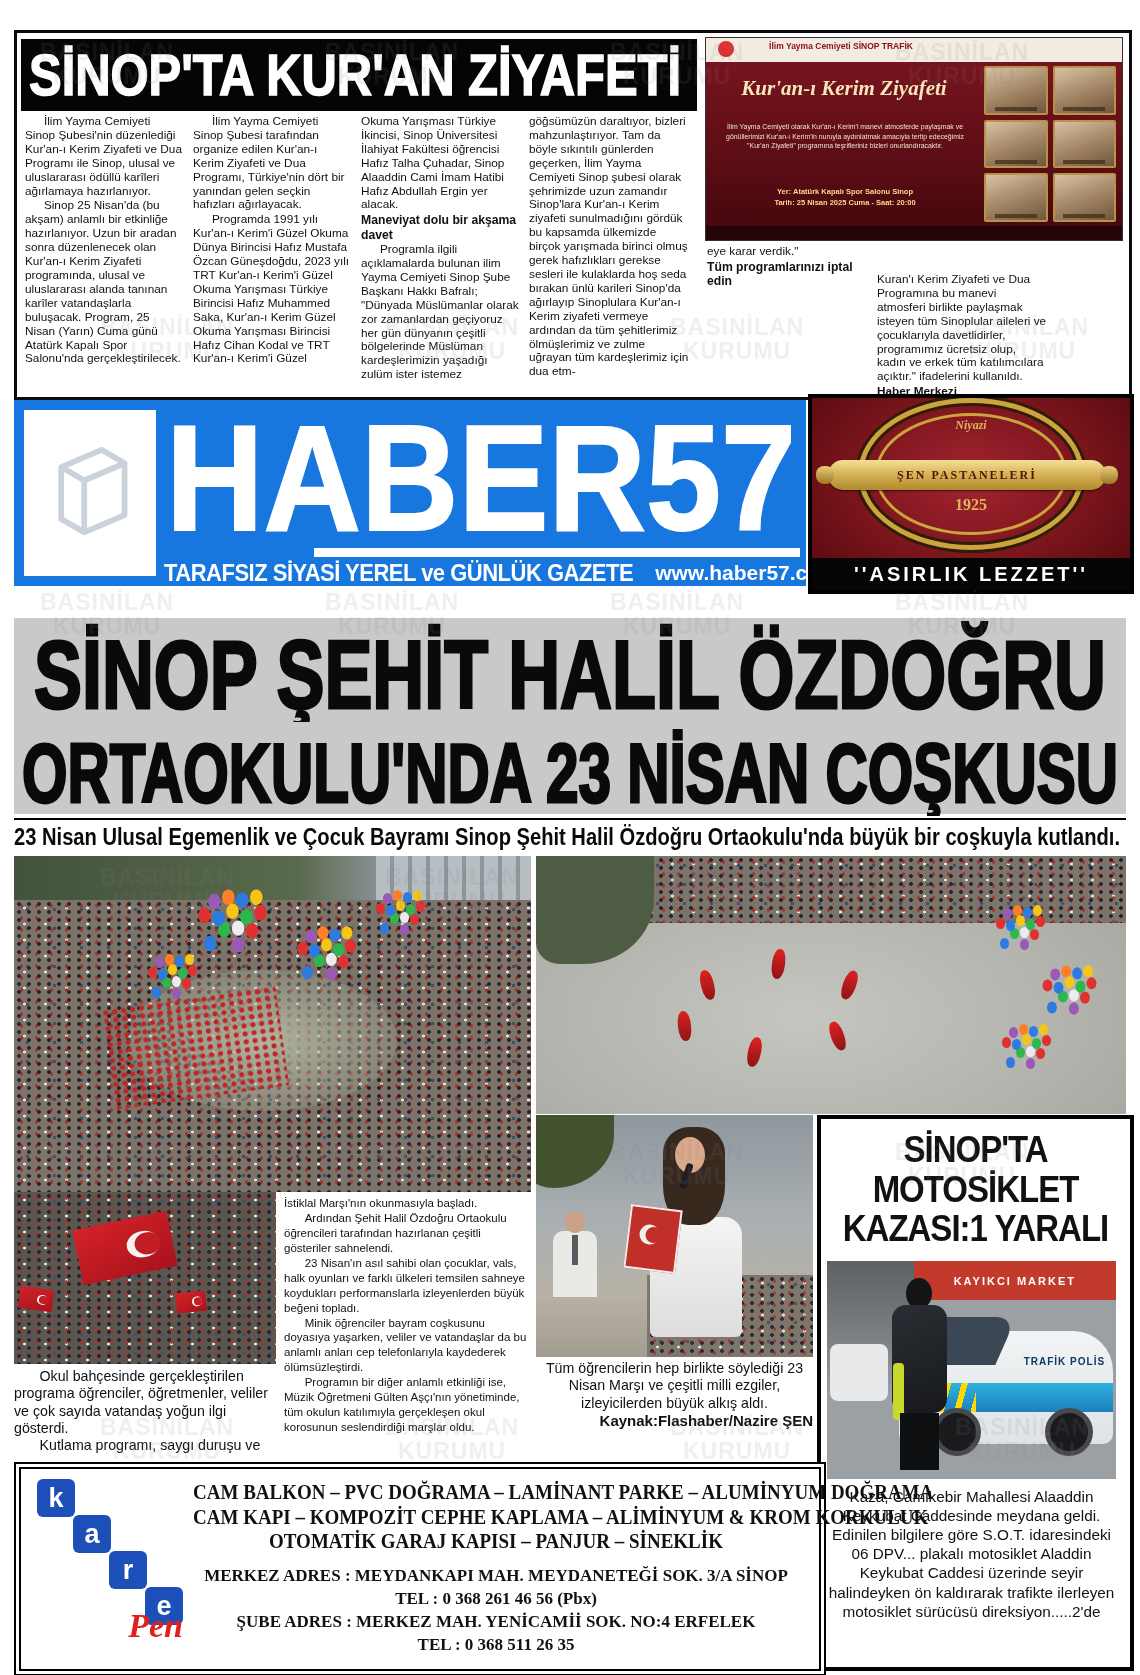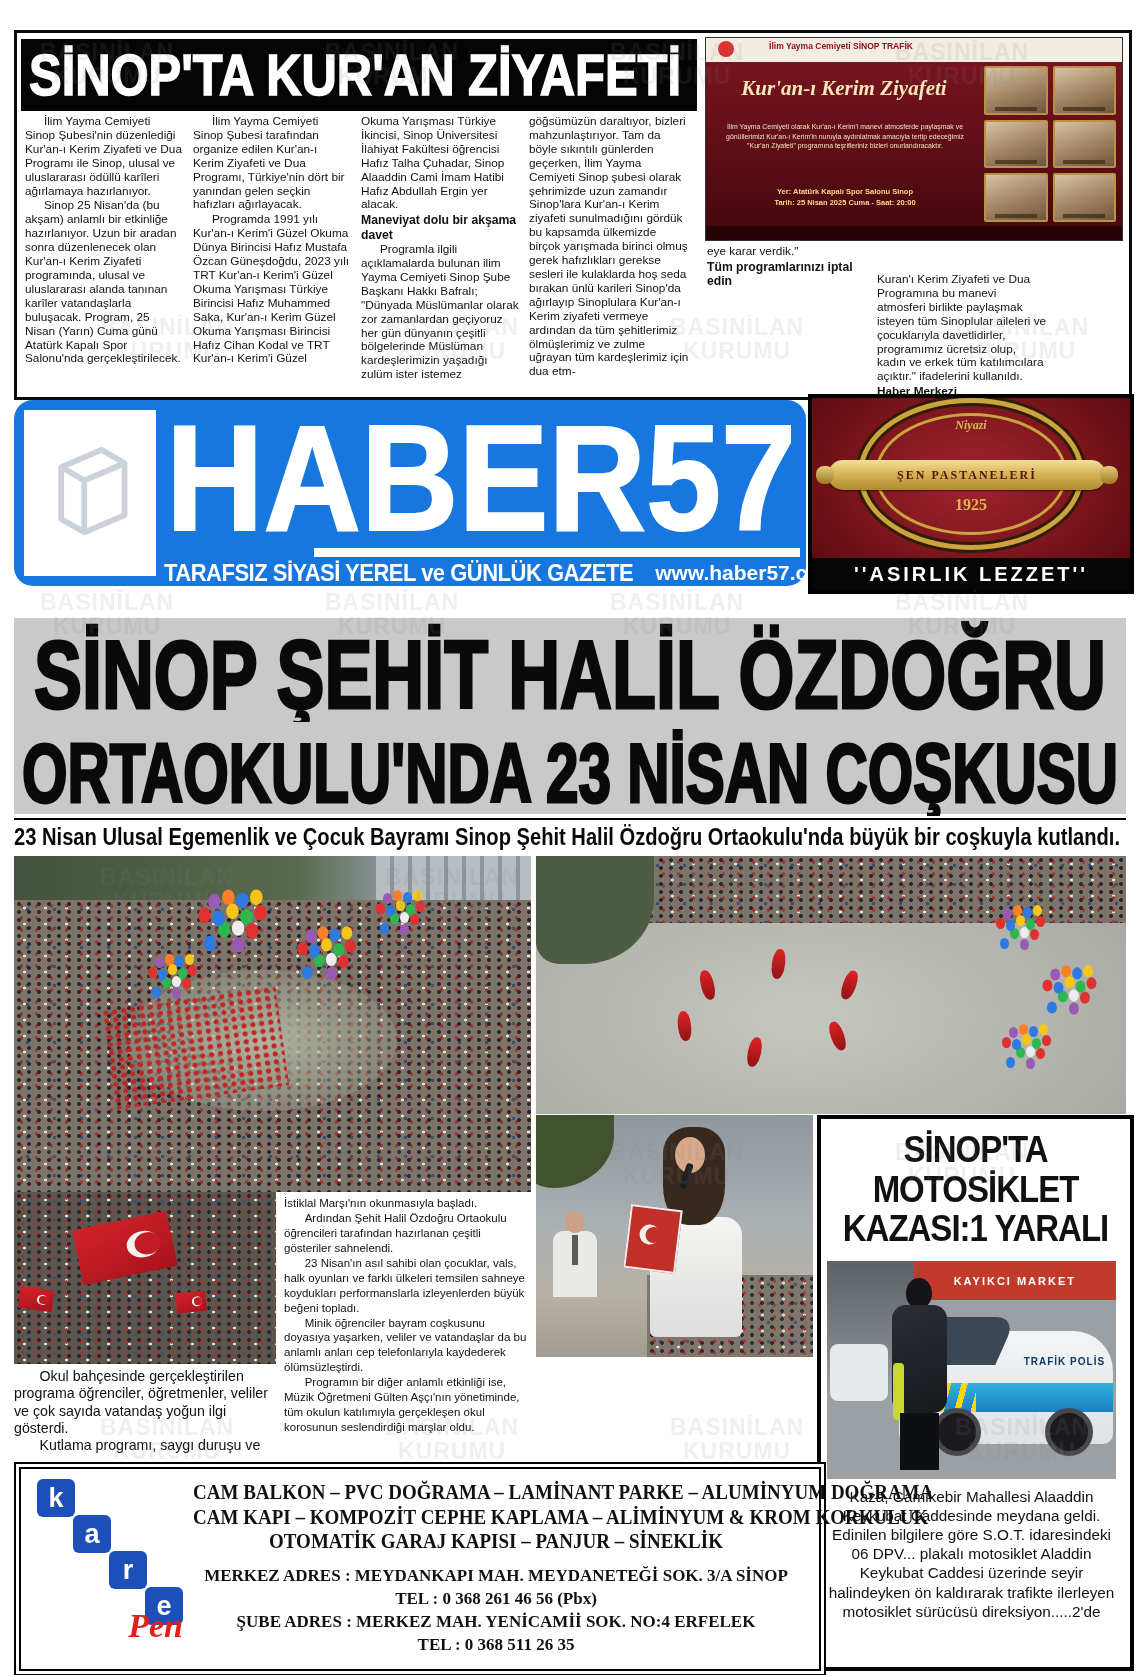--- a/index.html
+++ b/index.html
@@ -26,21 +26,21 @@
         font-family:"Liberation Serif",serif;font-style:italic;font-weight:bold;font-size:21px;color:#f6e7bb;}
   #flyer .fbody{position:absolute;left:16px;top:84px;width:246px;font-size:6.9px;line-height:1.4;color:#f0e4c8;text-align:center;}
   #flyer .fmeta{position:absolute;left:16px;top:148px;width:246px;font-size:7.5px;line-height:1.5;color:#ffd98a;text-align:center;font-weight:bold;}
   #flyer .ports{position:absolute;right:6px;top:28px;width:132px;height:156px;display:grid;
         grid-template-columns:1fr 1fr;gap:5px;}
   #flyer .ports div{background:linear-gradient(160deg,#d8c3a4 0%,#a08362 55%,#6f563c 100%);
         border:2px solid #b89347;border-radius:2px;position:relative;}
   #flyer .ports div::after{content:"";position:absolute;left:15%;bottom:2px;width:70%;height:4px;background:#3c2a14;opacity:.7;}
   #flyer .fbot{position:absolute;left:0;bottom:0;width:100%;height:14px;background:#270408;}
   
-  #masthead{left:14px;top:400px;width:792px;height:186px;background:#1777df;border-radius:19px;}
+  #masthead{left:14px;top:400px;width:792px;height:186px;background:#1777df;}
   #mh-logo{left:10px;top:10px;width:132px;height:166px;background:#fff;display:flex;align-items:center;justify-content:center;}
   #mh-stripe{left:300px;top:148px;width:486px;height:9px;background:#fff;}
   #mh-tagline{left:150px;top:160px;width:640px;height:26px;display:flex;align-items:center;gap:22px;color:#fff;font-weight:bold;}
   #mh-tagline .tg1{font-size:22px;letter-spacing:-.5px;transform:scaleY(1.08);transform-origin:left center;white-space:nowrap;}
   #mh-tagline .tg2{font-size:21px;white-space:nowrap;}
   
   #dateline{left:14px;top:592px;width:792px;height:27px;border-bottom:2px solid #b9b9b9;font-weight:800;font-size:19px;}
   #dateline span{position:absolute;top:2px;white-space:nowrap;}
   
   #sen-ad{left:808px;top:394px;width:318px;height:192px;border:4px solid #000;
@@ -308,20 +308,24 @@
     <div id="pd-tree"></div>
     <div id="pd-crowd" class="crowdtex"></div>
     <div id="pd-boy"></div>
     <div id="pd-shirt"></div>
     <div id="pd-hair"></div>
     <div id="pd-face"></div>
     <div id="pd-book"></div>
     <div id="pd-mic"></div>
   </div>
 
+  <div class="cap abs" style="left:536px;top:1360px;width:277px;height:92px;text-align:center;">
+    <p style="text-indent:0;">Tüm öğrencilerin hep birlikte söylediği 23 Nisan Marşı ve çeşitli milli ezgiler, izleyicilerden büyük alkış aldı.</p>
+    <p style="text-indent:0;font-weight:bold;text-align:right;font-size:15px;">Kaynak:Flashaber/Nazire ŞEN</p>
+  </div>
 
   <div id="moto-box" class="abs">
     <div style="padding-top:8px;">
       <div class="moto-h">SİNOP'TA</div>
       <div class="moto-h">MOTOSİKLET</div>
       <div class="moto-h">KAZASI:1 YARALI</div>
     </div>
 
     <div class="photo abs" style="left:6px;top:142px;width:289px;height:218px;background:#9aa0a4;">
       <div id="pe-shop"></div>

